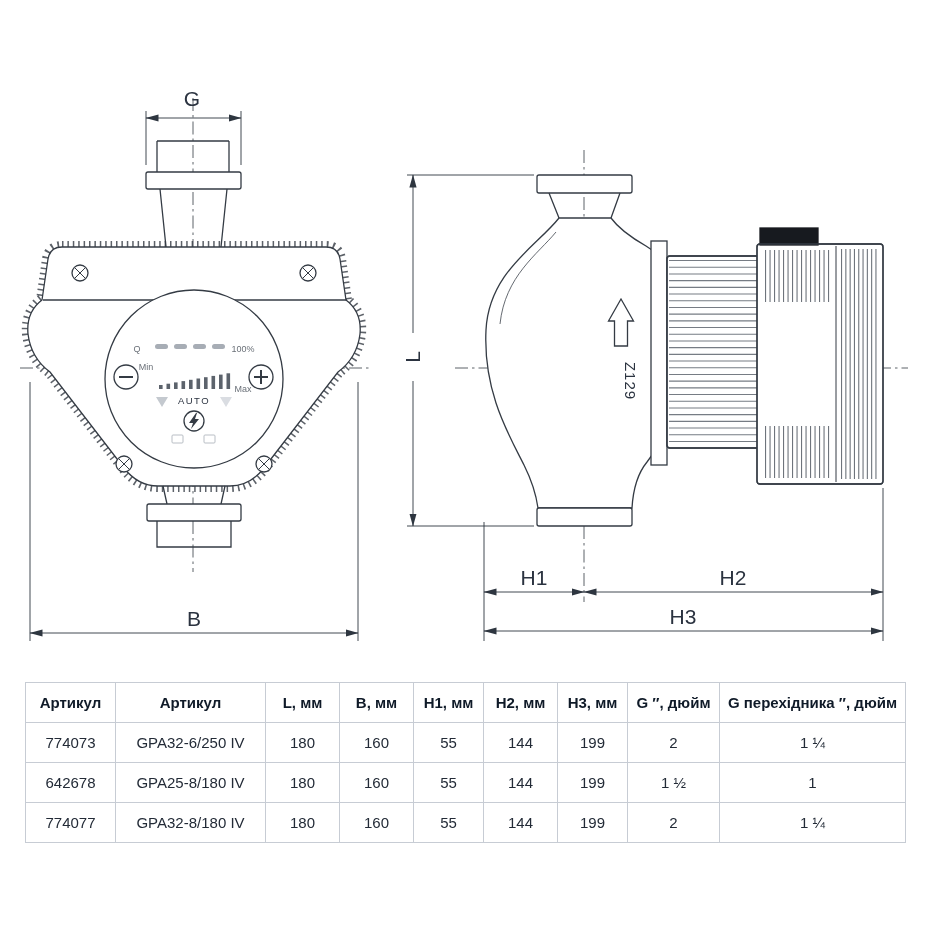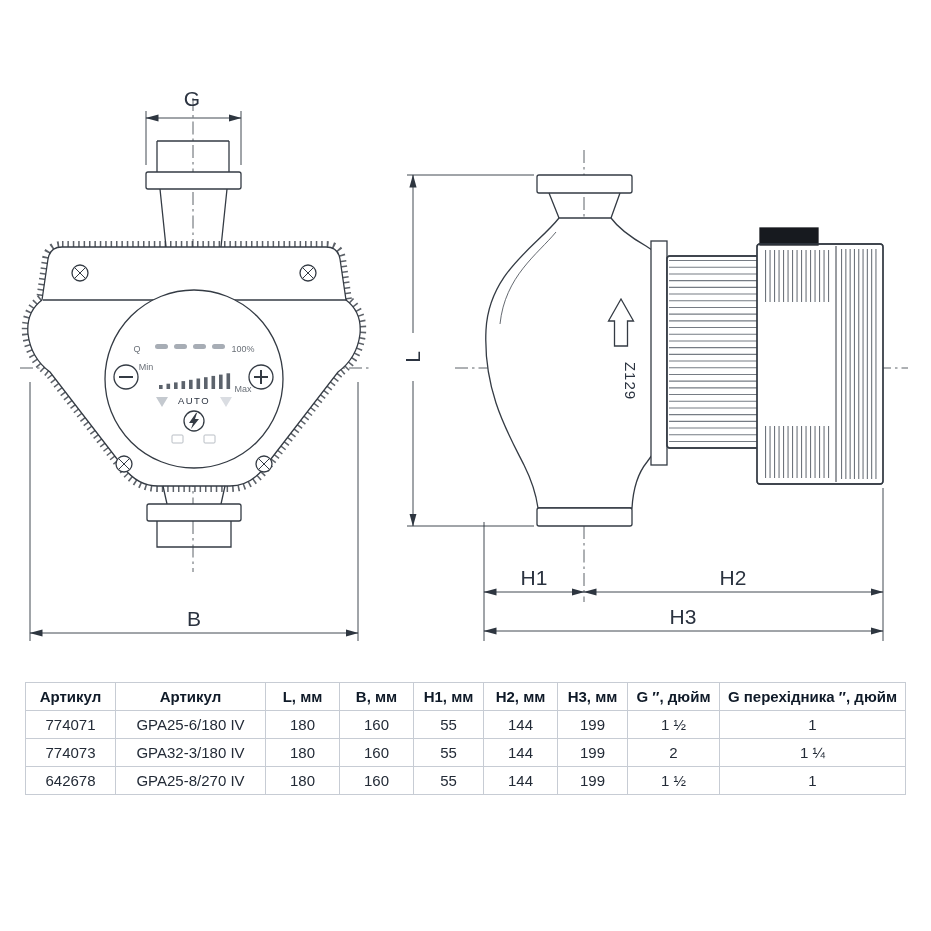--- a/index.html
+++ b/index.html
@@ -3,21 +3,21 @@
 <meta charset="utf-8">
 <style>
   html,body{margin:0;padding:0;background:#fff;}
   body{width:931px;height:931px;font-family:"Liberation Sans",sans-serif;}
   .page{position:relative;width:931px;height:931px;overflow:hidden;background:#fff;}
   svg{display:block;}
   svg text{font-family:"Liberation Sans",sans-serif;fill:#2b3340;}
   .dim-label{font-size:21px;}
   .panel-small{font-size:9px;fill:#6a7078;}
   .spec-table{width:881px;margin:20px auto 0;border-collapse:collapse;table-layout:fixed;}
-  .spec-table th,.spec-table td{border:1px solid #c7ccd4;padding:5px 6px;text-align:center;font-size:15px;color:#232b37;overflow:hidden;white-space:nowrap;}
+  .spec-table th,.spec-table td{border:1px solid #c7ccd4;padding:11px 6px;text-align:center;font-size:15px;color:#232b37;overflow:hidden;white-space:nowrap;}
   .spec-table th{font-weight:700;color:#0f1a28;}
 </style>
 </head>
 <body>
 
 <div class="page">
 
 <svg viewBox="0 0 931 662" width="931" height="662" xmlns="http://www.w3.org/2000/svg">
   <defs>
     <marker id="ar" orient="auto-start-reverse" markerUnits="userSpaceOnUse" markerWidth="14" markerHeight="10" refX="12.5" refY="5" viewBox="0 0 14 10">
@@ -188,48 +188,48 @@
           <th>B, мм</th>
           <th>H1, мм</th>
           <th>H2, мм</th>
           <th>H3, мм</th>
           <th>G ″, дюйм</th>
           <th>G перехідника ″, дюйм</th>
         </tr>
   </thead>
   <tbody>
         <tr>
-          <td>774071</td>
-          <td>GPA25-6/180 IV</td>
+          <td>774073</td>
+          <td>GPA32-6/250 IV</td>
+          <td>180</td>
+          <td>160</td>
+          <td>55</td>
+          <td>144</td>
+          <td>199</td>
+          <td>2</td>
+          <td>1 ¼</td>
+        </tr>
+        <tr>
+          <td>642678</td>
+          <td>GPA25-8/180 IV</td>
           <td>180</td>
           <td>160</td>
           <td>55</td>
           <td>144</td>
           <td>199</td>
           <td>1 ½</td>
           <td>1</td>
         </tr>
         <tr>
-          <td>774073</td>
-          <td>GPA32-3/180 IV</td>
+          <td>774077</td>
+          <td>GPA32-8/180 IV</td>
           <td>180</td>
           <td>160</td>
           <td>55</td>
           <td>144</td>
           <td>199</td>
           <td>2</td>
           <td>1 ¼</td>
         </tr>
-        <tr>
-          <td>642678</td>
-          <td>GPA25-8/270 IV</td>
-          <td>180</td>
-          <td>160</td>
-          <td>55</td>
-          <td>144</td>
-          <td>199</td>
-          <td>1 ½</td>
-          <td>1</td>
-        </tr>
       </tbody>
 </table>
 
 </div>
 
 </body></html>

